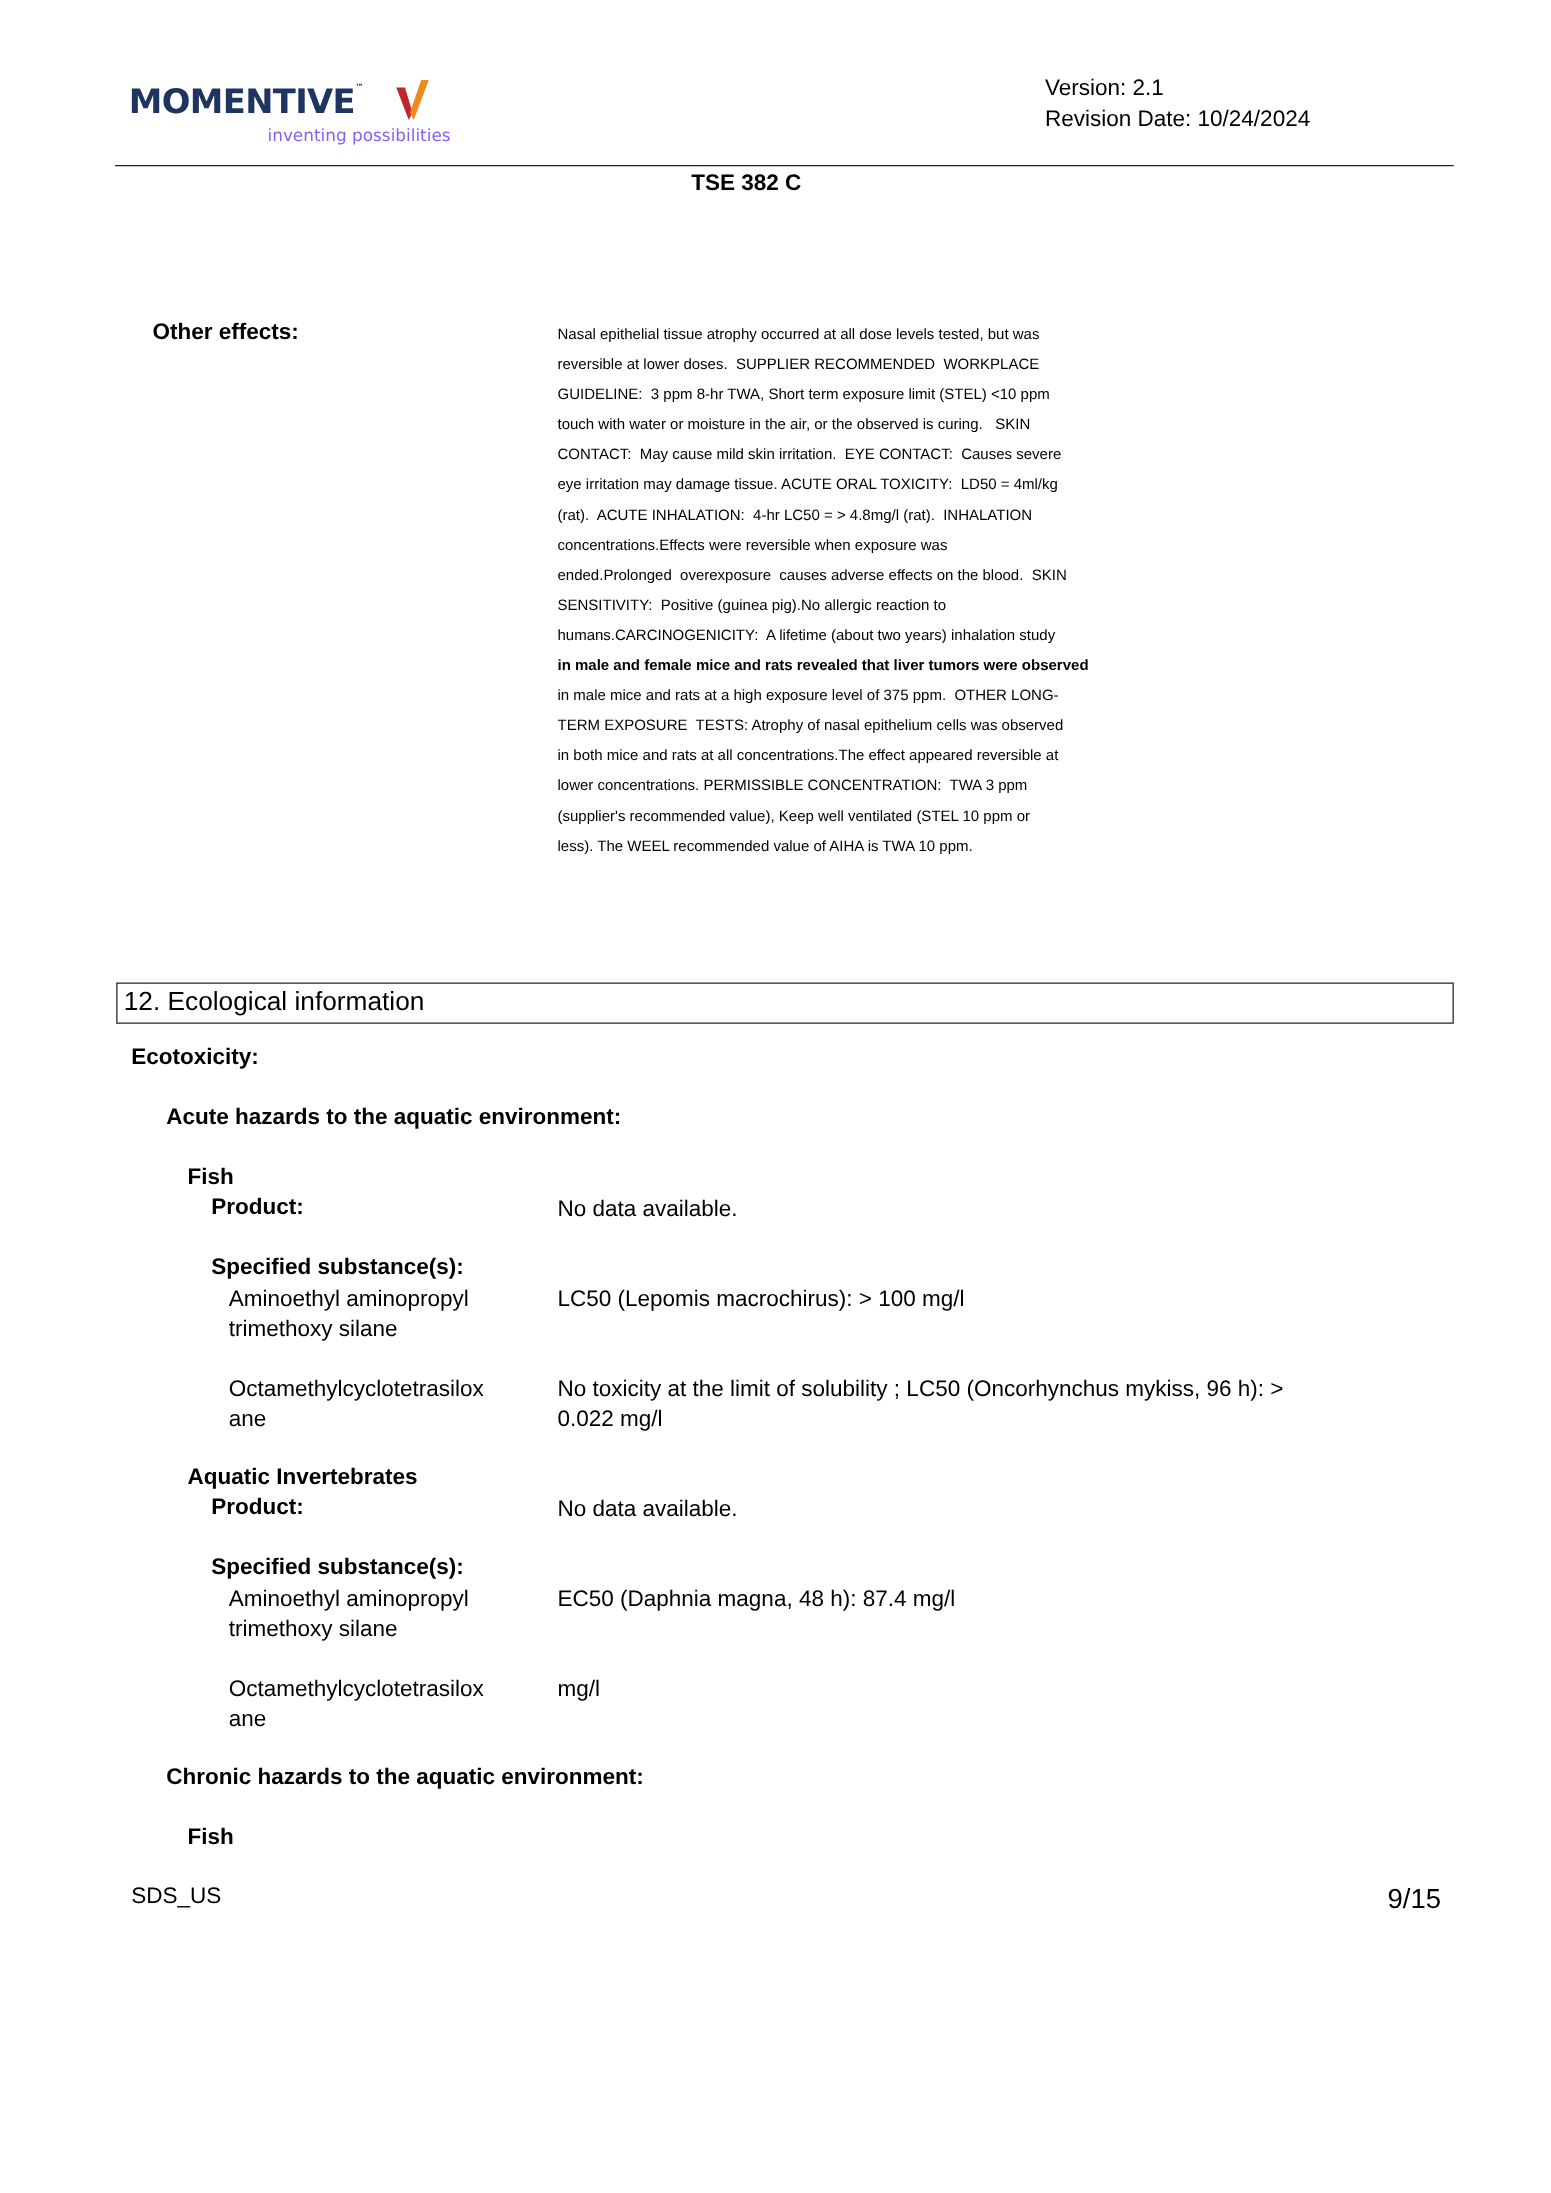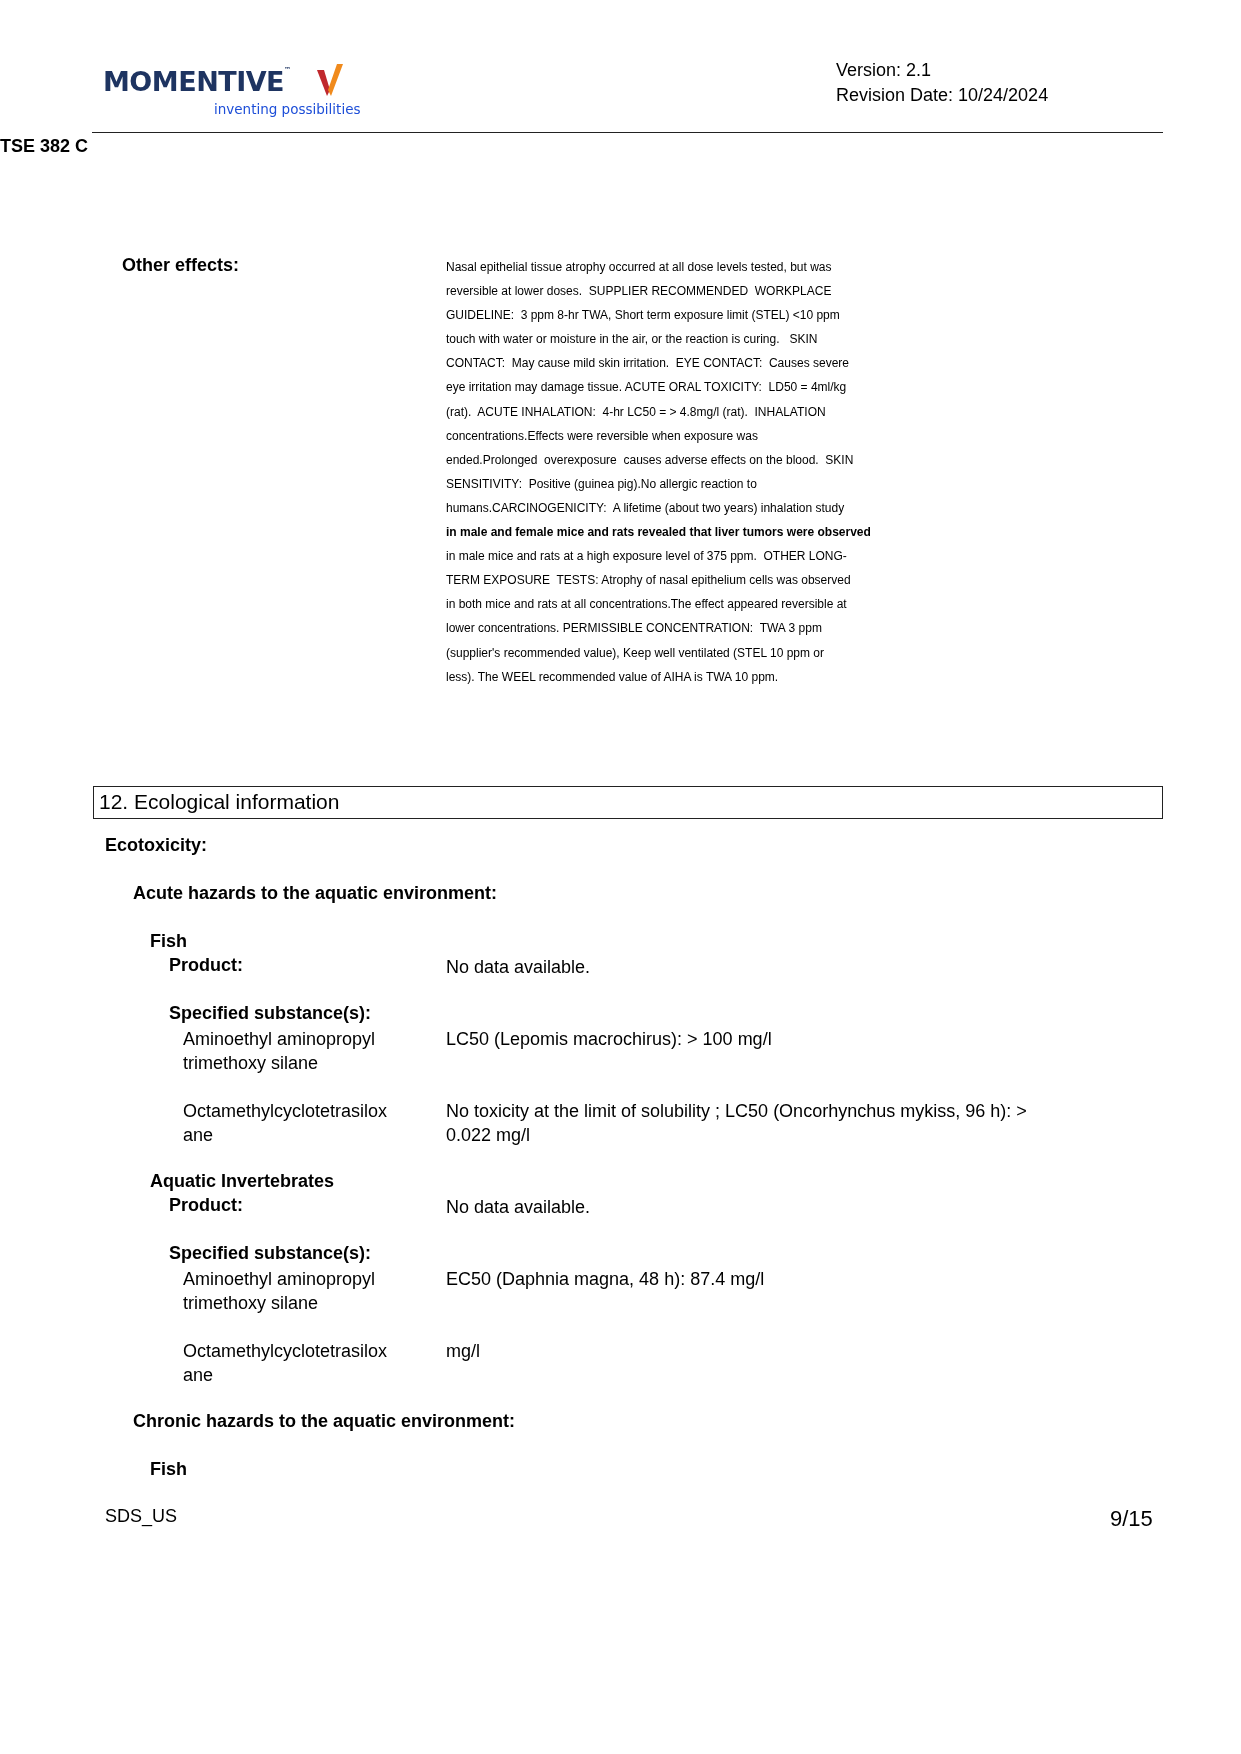--- a/index.html
+++ b/index.html
@@ -3,25 +3,25 @@
 <meta charset="utf-8">
 <style>
   html, body { margin: 0; padding: 0; background: #ffffff; }
   body {
     width: 1241px; height: 1754px; position: relative; overflow: hidden;
     font-family: "Liberation Sans", sans-serif; color: #000;
   }
   .abs { position: absolute; }
   .logo { left: 103px; top: 66px; width: 270px; height: 58px; }
   .logo-word { position: absolute; left: 0; top: 0; font-family: "DejaVu Sans", sans-serif; font-weight: bold; font-size: 27px; letter-spacing: -0.5px; color: #1e3461; }
-  .logo-tagline { position: absolute; left: 111px; top: 35px; font-size: 13.5px; color: #1d4ed8; font-family: "DejaVu Sans", sans-serif; }
+  .logo-tagline { position: absolute; left: 111px; top: 35px; font-size: 13.5px; color: #8b5cf6; font-family: "DejaVu Sans", sans-serif; }
   .tm { font-size: 7px; vertical-align: top; color: #1e3461; }
   .hdr-meta { left: 836px; top: 58px; font-size: 18px; line-height: 25px; }
   .hdr-rule { left: 92px; top: 132px; width: 1071px; height: 0; border-top: 1.5px solid #222; }
-  .doc-title { left: 0; width: 1194px; top: 136px; font-weight: bold; font-size: 18px; }
+  .doc-title { left: 0; width: 1194px; top: 136px; text-align: center; font-weight: bold; font-size: 18px; }
   .label { font-weight: bold; font-size: 18px; }
   .para { left: 446px; top: 255px; width: 700px; font-size: 12px; line-height: 24.1px; }
   .section-box { left: 93px; top: 786px; width: 1068px; height: 31px; border: 1.5px solid #222; }
   .section-title { position: absolute; left: 5px; top: 3px; font-weight: normal; font-size: 21px; }
   .footer-left { left: 105px; top: 1506px; font-size: 18px; }
   .footer-right { left: 1110px; top: 1506px; font-size: 22px; }
   .val { left: 446px; width: 700px; font-size: 18px; line-height: 24px; }
   .sub { left: 183px; width: 240px; font-size: 18px; line-height: 24px; }
 </style>
 </head>
@@ -44,21 +44,21 @@
 </div>
 
 <div class="abs hdr-rule"></div>
 <div class="abs doc-title">TSE 382 C</div>
 
 <div class="abs label" style="left:122px;top:255px;">Other effects:</div>
 <div class="abs para" id="other-effects-para">
     <div style="white-space: pre;">Nasal epithelial tissue atrophy occurred at all dose levels tested, but was</div>
     <div style="white-space: pre;">reversible at lower doses.  SUPPLIER RECOMMENDED  WORKPLACE</div>
     <div style="white-space: pre;">GUIDELINE:  3 ppm 8-hr TWA, Short term exposure limit (STEL) &lt;10 ppm</div>
-    <div style="white-space: pre;">touch with water or moisture in the air, or the reaction is curing.   SKIN</div>
+    <div style="white-space: pre;">touch with water or moisture in the air, or the observed is curing.   SKIN</div>
     <div style="white-space: pre;">CONTACT:  May cause mild skin irritation.  EYE CONTACT:  Causes severe</div>
     <div style="white-space: pre;">eye irritation may damage tissue. ACUTE ORAL TOXICITY:  LD50 = 4ml/kg</div>
     <div style="white-space: pre;">(rat).  ACUTE INHALATION:  4-hr LC50 = &gt; 4.8mg/l (rat).  INHALATION</div>
     <div style="white-space: pre;">concentrations.Effects were reversible when exposure was</div>
     <div style="white-space: pre;">ended.Prolonged  overexposure  causes adverse effects on the blood.  SKIN</div>
     <div style="white-space: pre;">SENSITIVITY:  Positive (guinea pig).No allergic reaction to</div>
     <div style="white-space: pre;">humans.CARCINOGENICITY:  A lifetime (about two years) inhalation study</div>
     <div style="white-space: pre; font-weight: bold;">in male and female mice and rats revealed that liver tumors were observed</div>
     <div style="white-space: pre;">in male mice and rats at a high exposure level of 375 ppm.  OTHER LONG-</div>
     <div style="white-space: pre;">TERM EXPOSURE  TESTS: Atrophy of nasal epithelium cells was observed</div>

